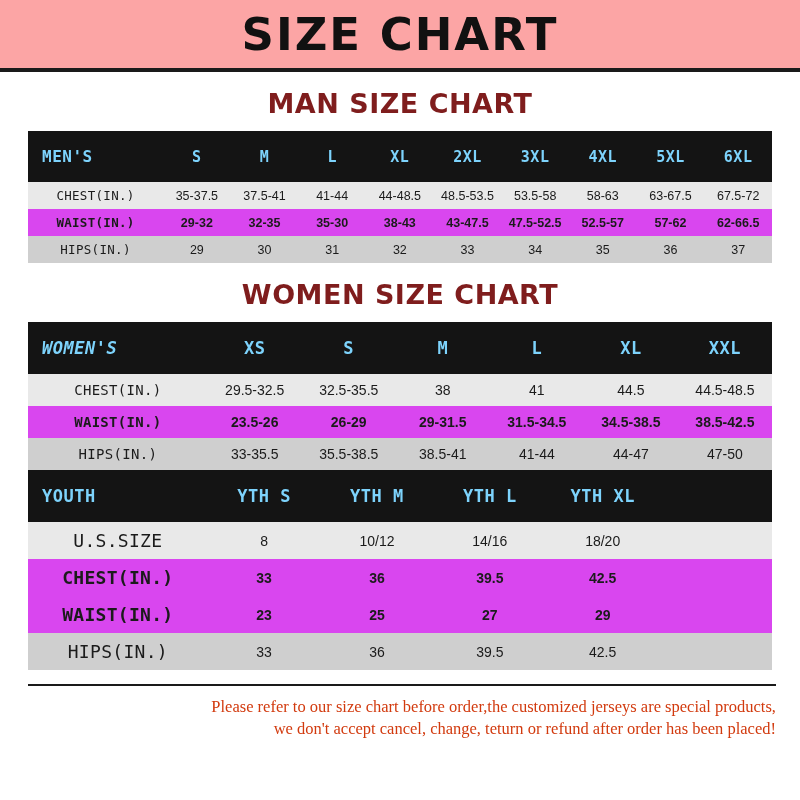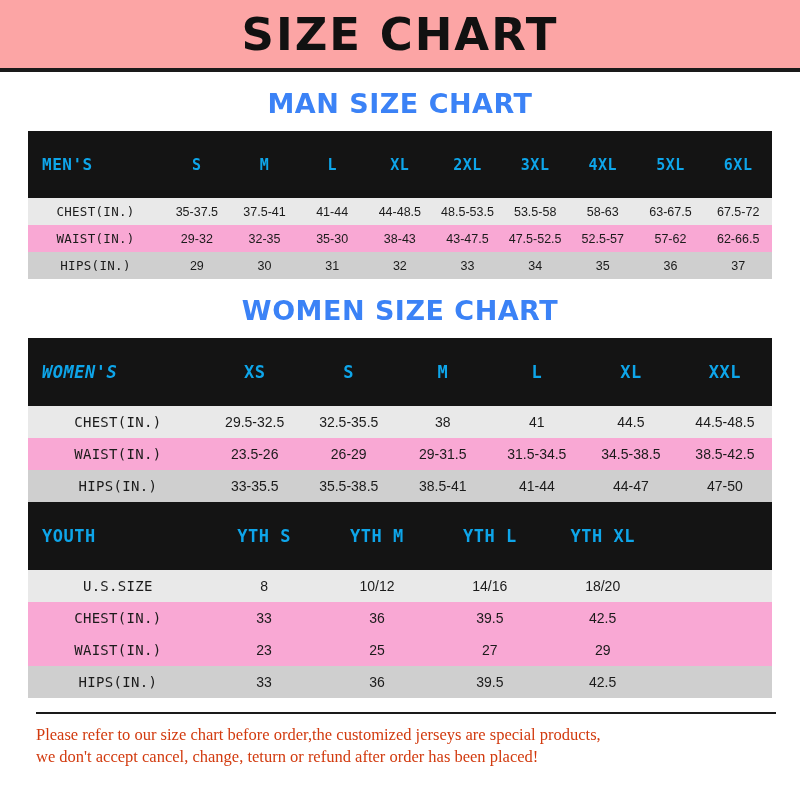--- a/index.html
+++ b/index.html
@@ -37,38 +37,38 @@
     line-height: 1;
   }
   .section {
     padding: 0 28px;
   }
   .section-title {
     text-align: center;
     font-family: "DejaVu Sans", sans-serif;
     font-weight: bold;
     font-size: 27px;
-    color: #3b82f6;
+    color: #7f1d1d;
     margin: 16px 0 12px 0;
     letter-spacing: 0.5px;
   }
   table.size-table {
     width: 100%;
     border-collapse: collapse;
     table-layout: fixed;
   }
   table.size-table tr.head-row {
     background: #141414;
   }
   table.size-table tr.head-row th {
-    color: #0ea5e9;
+    color: #7dd3fc;
     font-family: "DejaVu Sans Mono", monospace;
     font-weight: bold;
     font-size: 15px;
-    padding: 24px 2px;
+    padding: 16px 2px;
     text-align: center;
     letter-spacing: 0.5px;
   }
   table.size-table tr.head-row th.label-col {
     text-align: left;
     padding-left: 14px;
     font-size: 16px;
   }
   table.size-table td {
     text-align: center;
@@ -78,44 +78,44 @@
     padding: 6px 1px;
   }
   table.size-table td.label-col {
     font-family: "DejaVu Sans Mono", monospace;
     font-size: 12.5px;
     text-align: center;
     letter-spacing: 0.3px;
     color: #1b1b1b;
   }
   tr.band-light { background: #e9e9e9; }
-  tr.band-mid   { background: #f9a8d4; }
+  tr.band-mid   { background: #d946ef; font-weight: bold; }
   tr.band-dark  { background: #cfcfcf; }
 
   
   .women table.size-table tr.head-row th { font-size: 17px; }
   .women table.size-table tr.head-row th.label-col { font-size: 17px; font-style: italic; }
   .women table.size-table td { font-size: 14px; padding: 8px 1px; }
   .women table.size-table td.label-col { font-size: 14px; }
 
   
   .youth table.size-table tr.head-row th { font-size: 17px; }
   .youth table.size-table tr.head-row th.label-col { font-size: 17px; }
   .youth table.size-table td { font-size: 14px; padding: 8px 1px; }
-  .youth table.size-table td.label-col { font-size: 14px; }
+  .youth table.size-table td.label-col { font-size: 18px; }
 
   .footer-note {
-    margin: 14px 24px 0 36px;
+    margin: 14px 24px 0 28px;
     border-top: 2px solid #1a1a1a;
     padding-top: 10px;
     color: #d23a0e;
     font-family: "Liberation Serif", serif;
     font-size: 16.5px;
     line-height: 1.35;
-    text-align: left;
+    text-align: right;
   }
   .footer-note div { white-space: nowrap; }
 </style>
 </head>
 <body>
 
 <div class="page">
 
   <div class="banner">
     <div class="banner-title">SIZE CHART</div>

